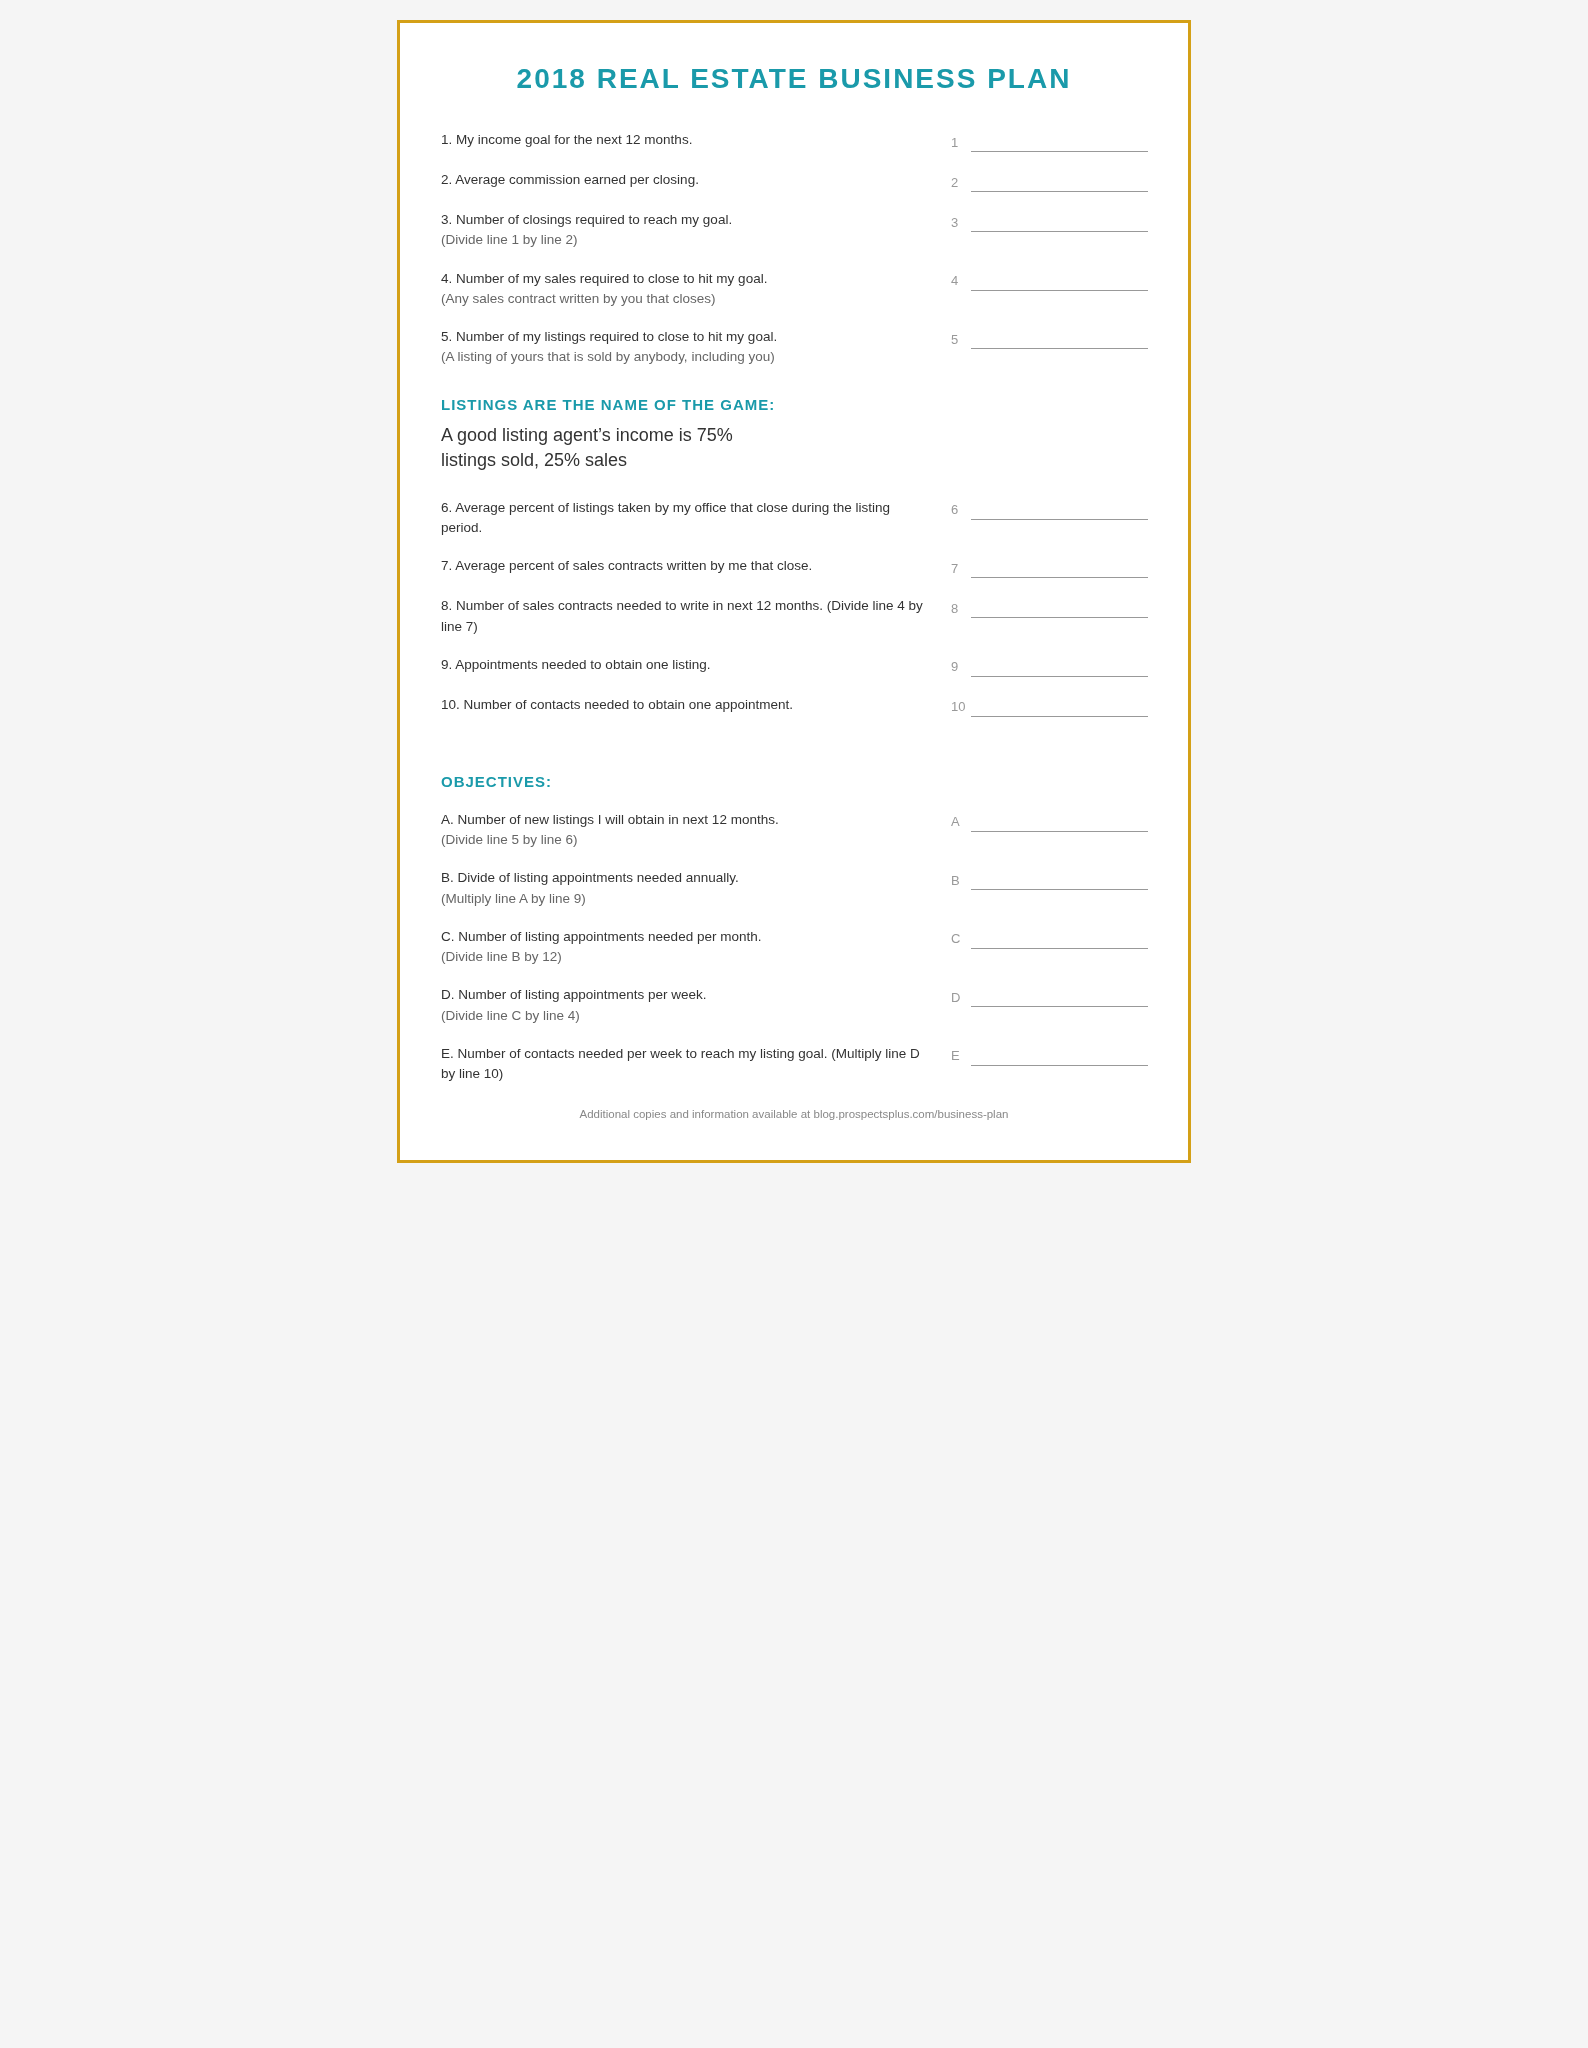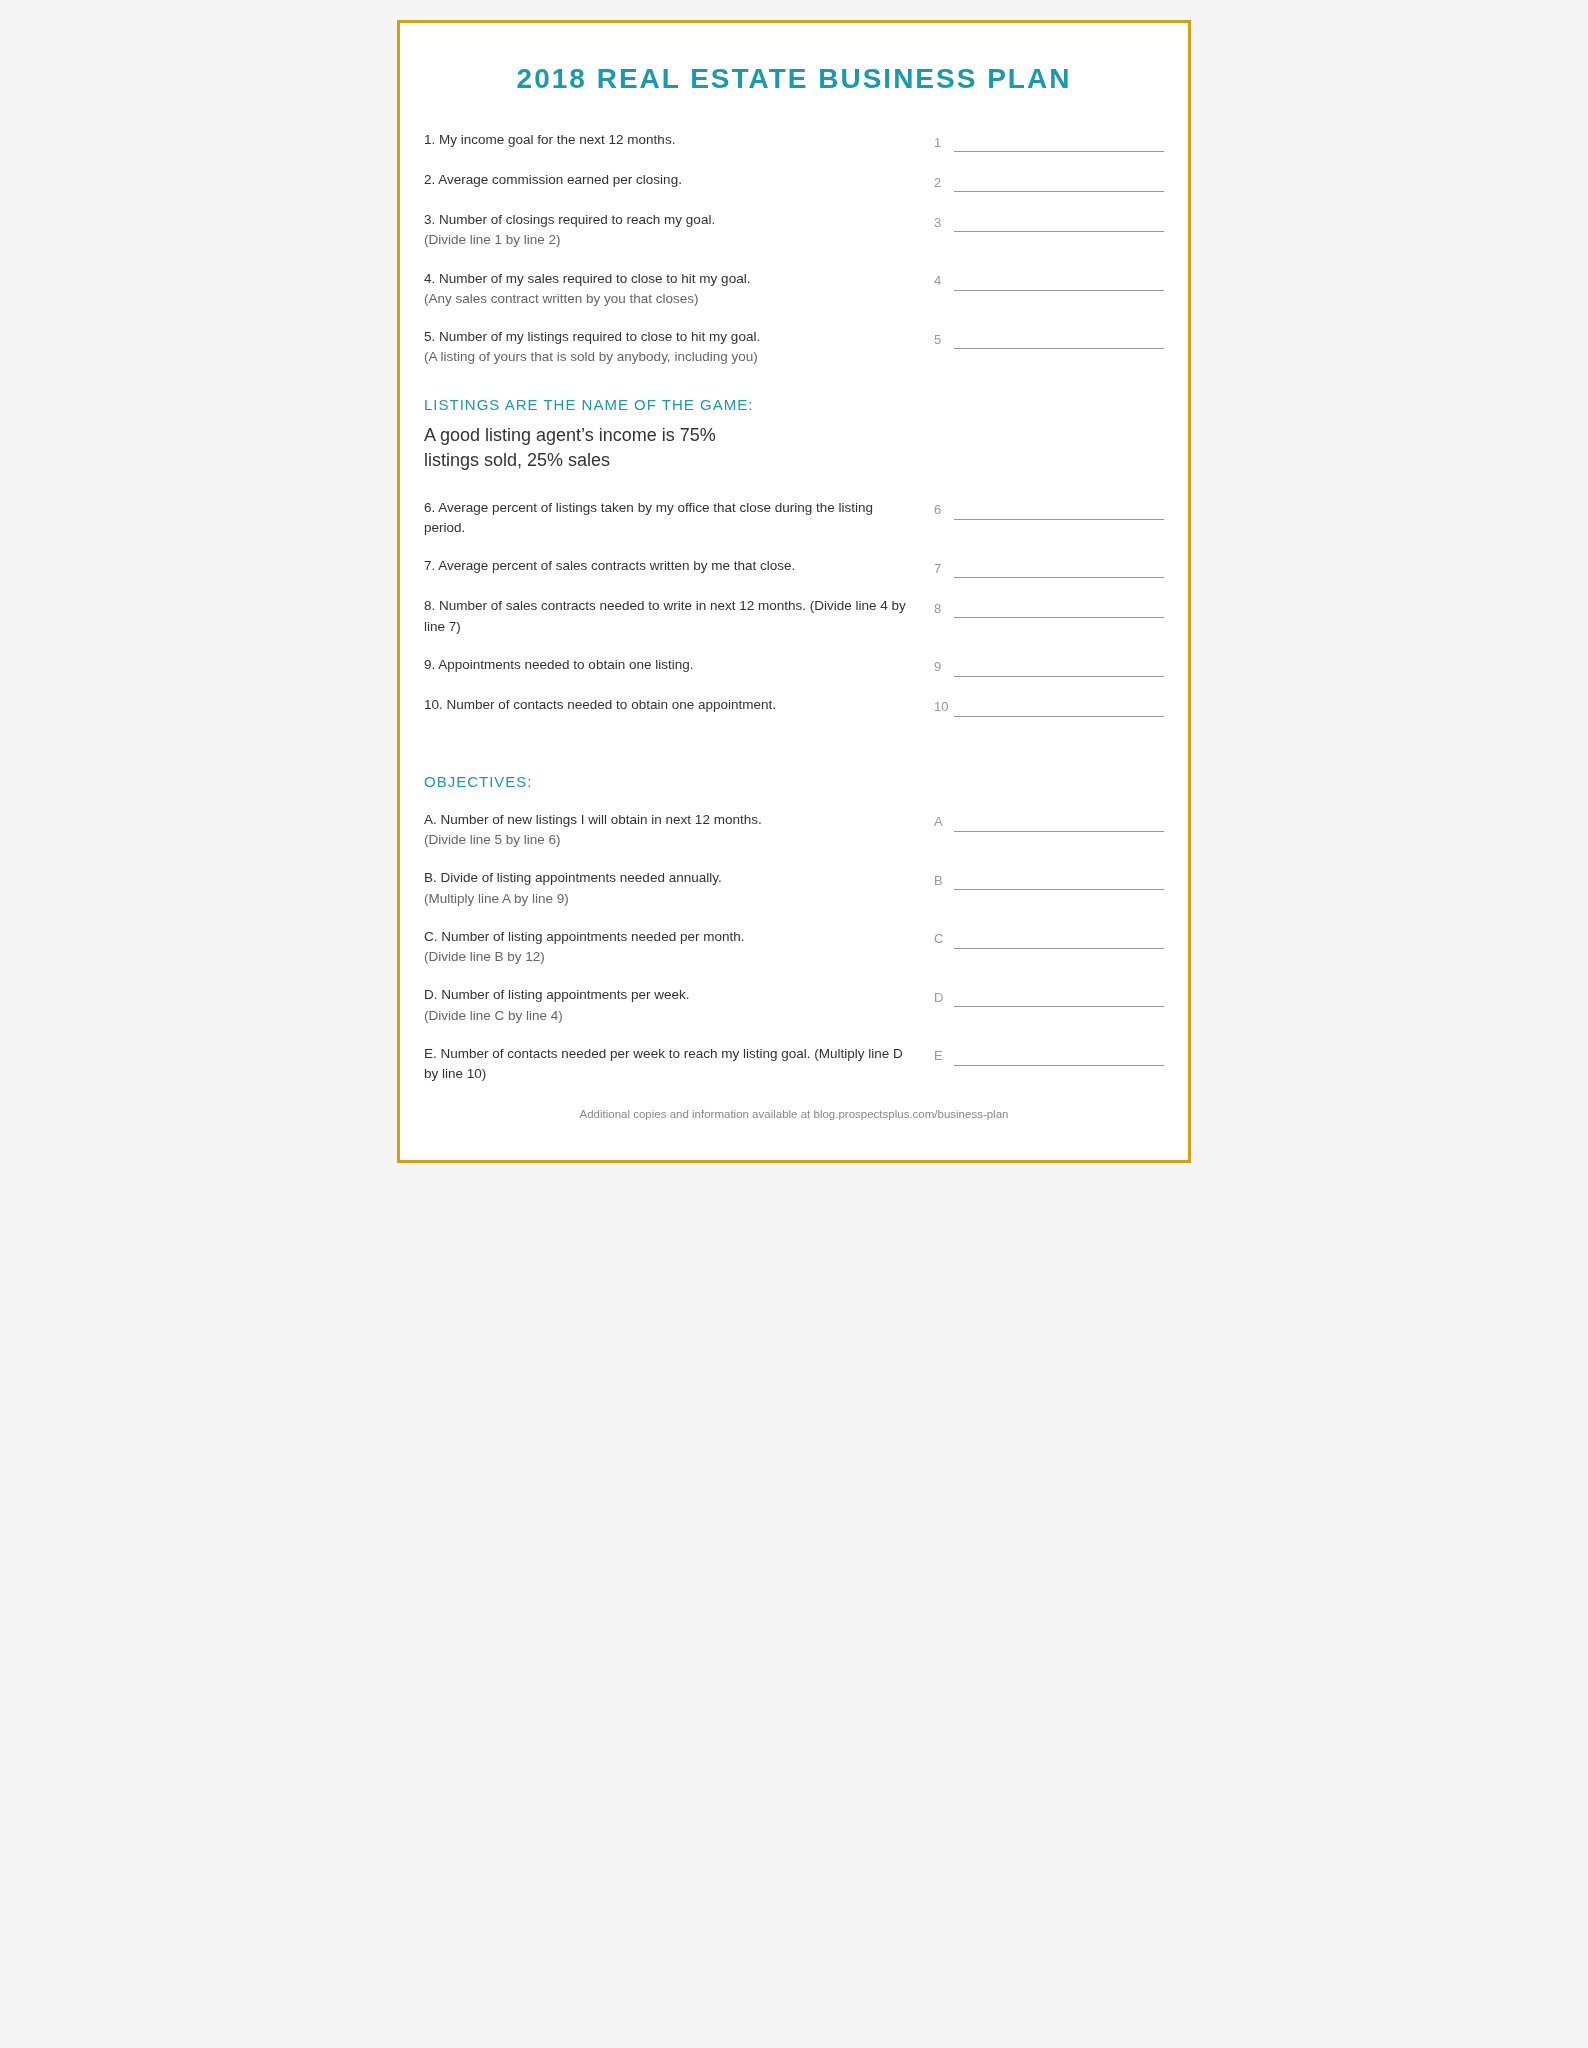--- a/index.html
+++ b/index.html
@@ -16,21 +16,21 @@
       min-height: 100vh;
       padding: 20px;
       font-family: Arial, sans-serif;
     }
 
     .page-container {
       width: 794px;
       min-height: 1024px;
       background: #ffffff;
       border: 3px solid #d4a017;
-      padding: 40px 24px;
+      padding: 40px 41px;
       position: relative;
     }
 
     .page-title {
       text-align: center;
       color: #1a9aaa;
       font-size: 28px;
       font-weight: 900;
       letter-spacing: 2px;
       margin-bottom: 35px;
@@ -75,21 +75,21 @@
       outline: none;
     }
 
     .section-divider {
       margin: 28px 0 20px 0;
     }
 
     .section-heading {
       color: #1a9aaa;
       font-size: 15px;
-      font-weight: 400;
+      font-weight: 700;
       letter-spacing: 1px;
       text-transform: uppercase;
       margin-bottom: 10px;
     }
 
     .section-italic {
       font-size: 18px;
       color: #333;
       line-height: 1.4;
       margin-bottom: 25px;

